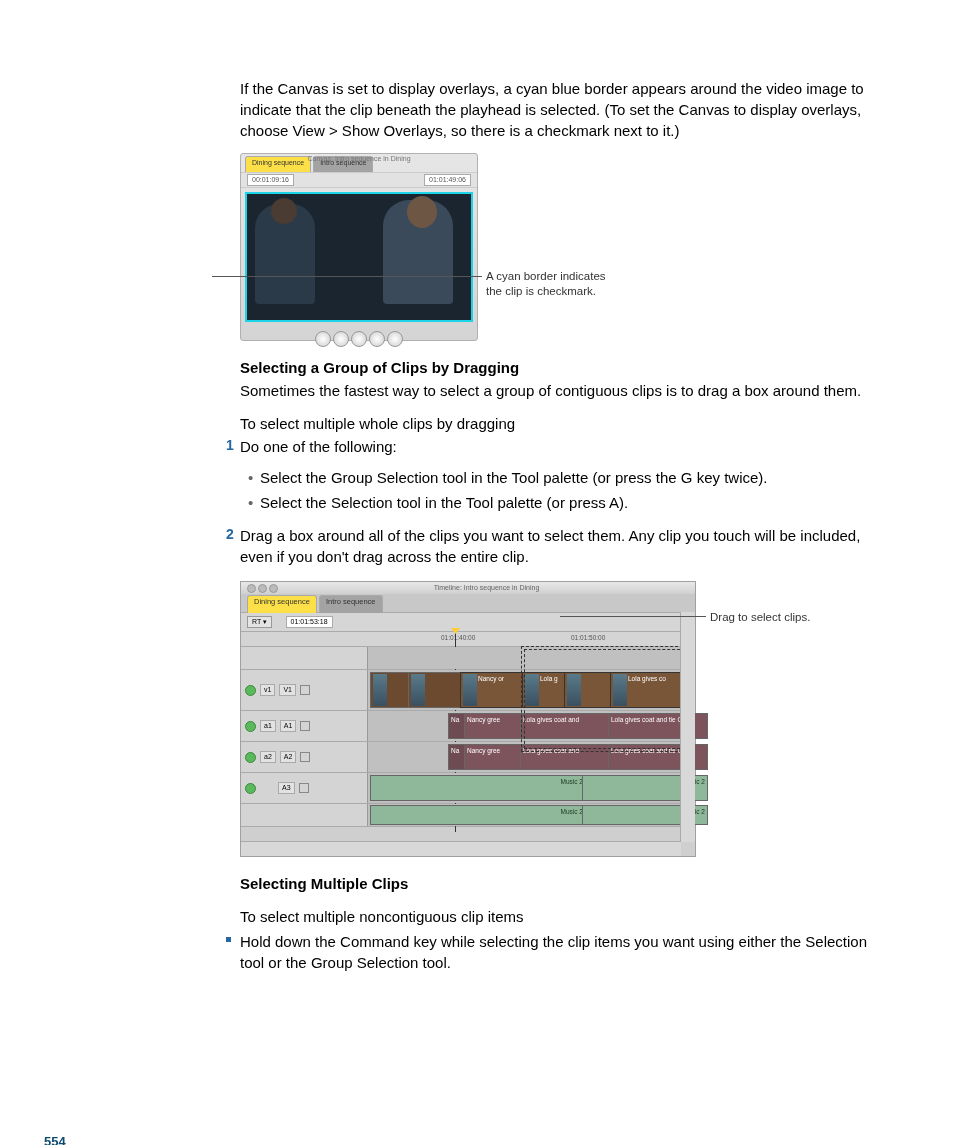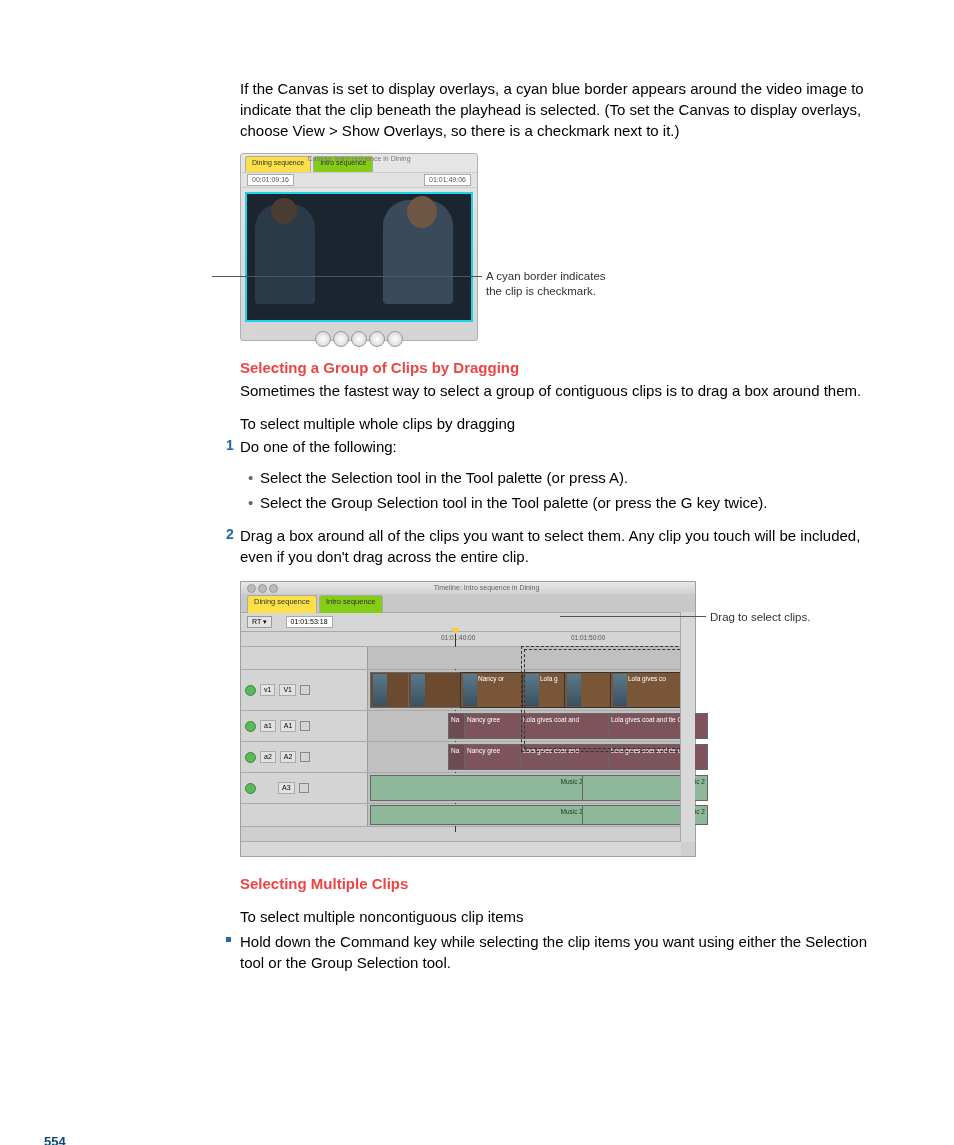--- a/index.html
+++ b/index.html
@@ -1,31 +1,31 @@
 <!DOCTYPE html>
 <html><head>
 <meta charset="utf-8">
 <style>
 body{margin:0;font-family:"Myriad Pro","Segoe UI",Helvetica,Arial,sans-serif;font-size:15px;line-height:1.4;color:#000;background:#fff}
 .page{width:954px;height:1145px;position:relative;margin:16px auto;box-sizing:border-box;padding:62px 60px 0 240px}
 .body-text{margin:0 0 12px 0}
-.heading-blue{color:#ef4444;font-weight:700;font-size:15px;margin:18px 0 2px 0}
+.heading-blue{color:#000000;font-weight:700;font-size:15px;margin:18px 0 2px 0}
 .heading-bold{font-weight:400;margin:12px 0 2px 0}
 .num-list{position:relative;margin:0 0 10px 0}
 .num{position:absolute;left:-14px;top:0;color:#2567a3;font-weight:700;font-size:14px}
 .sub-bullet{position:relative;margin:4px 0 4px 20px}
 .sub-bullet::before{content:'•';position:absolute;left:-12px;top:0;color:#666}
 .sq-bullet{position:relative;margin:4px 0 4px 0}
 .sq-bullet::before{content:'';position:absolute;left:-14px;top:6px;width:5px;height:5px;background:#2567a3}
 
 .canvas-fig{position:relative;margin:12px 0 14px 0;height:186px}
 .canvas-win{width:236px;height:186px;background:linear-gradient(#e6e6e6,#d4d4d4);border:1px solid #b0b0b0;border-radius:3px;position:relative}
 .canvas-tabs{height:16px;display:flex;font-size:7px;padding:2px 4px 0 4px;gap:2px}
 .ctab{background:#fde047;border:1px solid #aaa;border-bottom:none;border-radius:3px 3px 0 0;padding:1px 6px;color:#333}
-.ctab.active{background:#84cc16}
+.ctab.active{background:#a3a3a3}
 .ctitle{position:absolute;top:0;left:0;right:0;text-align:center;font-size:7px;color:#777}
 .tcrow{height:14px;background:#e2e2e2;border-top:1px solid #ccc;border-bottom:1px solid #ccc;display:flex;align-items:center;justify-content:space-between;font-size:7px;padding:0 6px;color:#555}
 .tcbox{background:#fff;border:1px solid #aaa;padding:0 4px}
 .video{margin:4px;height:126px;background:#1a2530;border:2px solid #1cd4e8;position:relative;overflow:hidden}
 .person-a{position:absolute;left:8px;top:10px;width:60px;height:100px;background:#2b3a48;border-radius:24px 24px 4px 4px}
 .person-a::before{content:'';position:absolute;top:-6px;left:16px;width:26px;height:26px;background:#4a3c32;border-radius:50%}
 .person-b{position:absolute;right:18px;top:6px;width:70px;height:104px;background:#3a4a5a;border-radius:26px 26px 4px 4px}
 .person-b::before{content:'';position:absolute;top:-4px;left:24px;width:30px;height:32px;background:#6e5644;border-radius:50%}
 .controls{height:26px;display:flex;align-items:center;justify-content:center;gap:2px}
 .cbtn{width:14px;height:14px;background:radial-gradient(#fff,#ccc);border:1px solid #999;border-radius:50%}
@@ -111,22 +111,22 @@
 
   <div class="heading-blue">Selecting a Group of Clips by Dragging</div>
   <p class="body-text">Sometimes the fastest way to select a group of contiguous clips is to drag a box around them.</p>
 
   <div class="heading-bold">To select multiple whole clips by dragging</div>
 
   <div class="num-list">
     <span class="num">1</span>
     <span>Do one of the following:</span>
   </div>
+  <div class="sub-bullet">Select the Group Selection tool in the Tool palette (or press the G key twice).</div>
   <div class="sub-bullet">Select the Selection tool in the Tool palette (or press A).</div>
-  <div class="sub-bullet">Select the Group Selection tool in the Tool palette (or press the G key twice).</div>
 
   <div class="num-list" style="margin-top:12px">
     <span class="num">2</span>
     <span>Drag a box around all of the clips you want to select them. Any clip you touch will be included, even if you don't drag across the entire clip.</span>
   </div>
 
   <div class="tl-fig">
     <div class="tl-win">
       <div class="tl-top">
         <div class="tl-titlebar">

